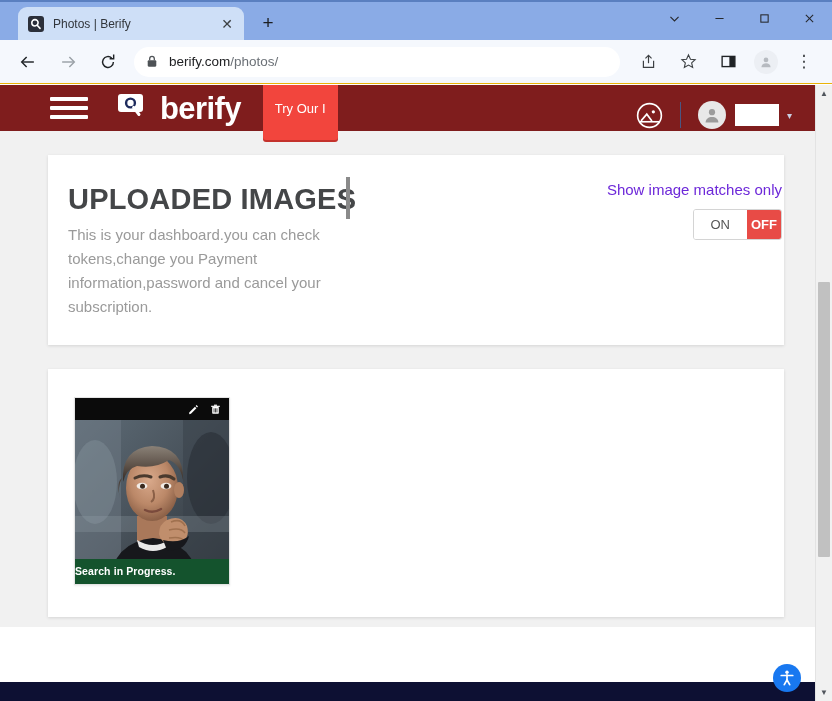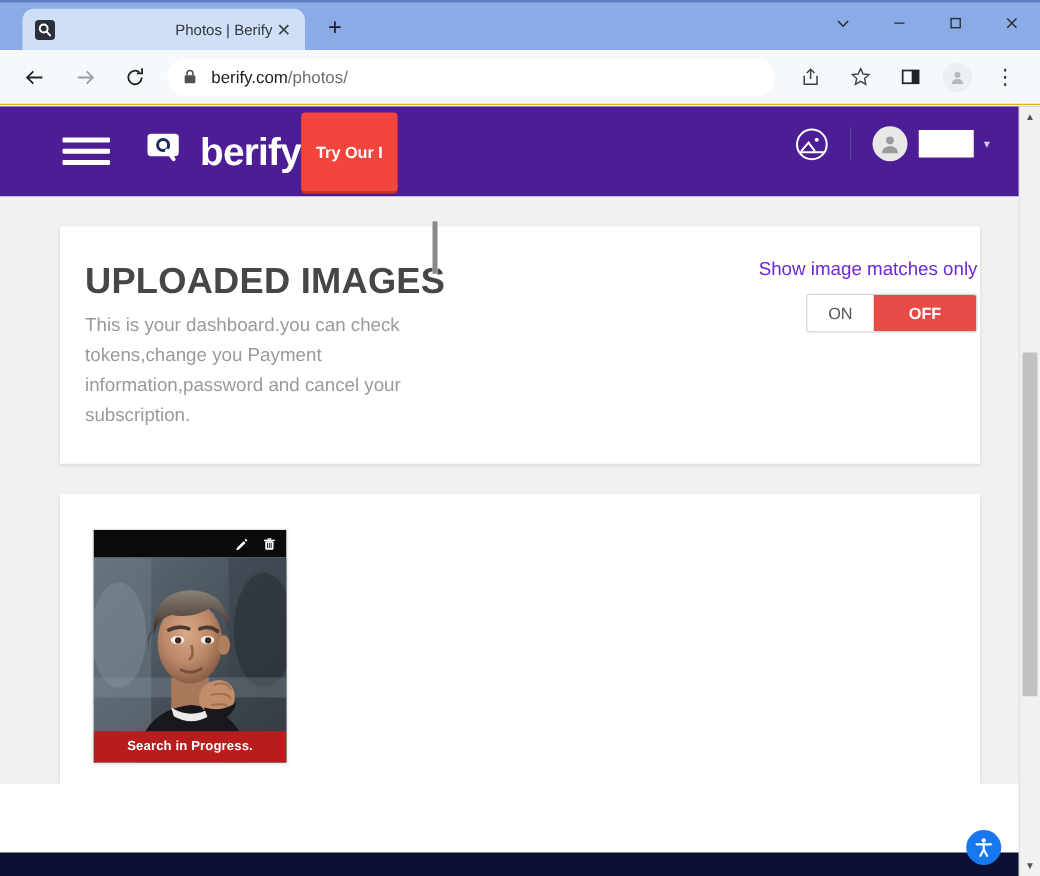--- a/index.html
+++ b/index.html
@@ -26,21 +26,21 @@
     position: relative;
   }
   .tab-favicon {
     width: 16px; height: 16px; border-radius: 3px;
     background: #2b2f3a; flex: 0 0 16px;
     display:flex; align-items:center; justify-content:center;
     margin-right: 9px;
   }
   .tab-title {
     font-size: 12px; color: #32363c; flex: 1;
-    white-space: nowrap; overflow: hidden; text-overflow: ellipsis; text-align: right;
+    white-space: nowrap; overflow: hidden; text-overflow: ellipsis;
   }
   .tab-close {
     width: 18px; height: 18px; flex:0 0 18px;
     display:flex; align-items:center; justify-content:center;
     font-size: 14px; color:#3c4043; line-height:1;
   }
   .newtab {
     width: 28px; height: 28px; margin-left: 10px; margin-bottom: 3px;
     display:flex; align-items:center; justify-content:center;
     font-size: 19px; color:#1c1e21; font-weight: 400;
@@ -84,34 +84,34 @@
 
   
   .viewport {
     position: absolute; left: 0; top: 85px;
     width: 832px; height: 616px; overflow: hidden;
     background: #f1f1f1;
   }
 
   
   .site-header {
-    height: 72px; background: #4c1d95; position: relative;
+    height: 46px; background: #7f1d1d; position: relative;
     display: flex; align-items: center;
     border-bottom: 1px solid #2b3straight;
   }
   .site-header-inner { display:flex; align-items:center; width: 100%; padding-left: 50px;}
   .hamburger { width: 38px; display:flex; flex-direction:column; gap:5px; cursor:pointer;}
   .hamburger span { display:block; height:4px; background:#fff; border-radius:1px; }
   .brand { display:flex; align-items:center; margin-left: 29px; }
   .brand-mark { margin-right: 9px; }
   .brand-text { color:#fff; font-size: 31px; font-weight: 700; letter-spacing:-0.6px; line-height:1; }
 
   .try-btn {
-    background:#f2453d; color:#fff;
-    font-size: 13px; font-weight: 700; padding: 24px 12px;
+    margin-left: 22px; background:#f2453d; color:#fff;
+    font-size: 13px; font-weight: 400; padding: 24px 12px;
     border-radius: 3px; white-space: nowrap;
     box-shadow: 0 2px 0 #c4322c;
   }
 
   
   .search-group {
     position:absolute; left: 346px; top: 92px;
     display: flex; align-items: stretch;
     border: 2px solid #8a8a8a; background: #fff;
     height: 42px; z-index: 12;
@@ -159,21 +159,21 @@
   .toggle-label { font-size: 15px; color:#6d28d9; margin-bottom: 11px; }
   .toggle {
     display:inline-flex; border:1px solid #d4d4d4; border-radius:3px;
     overflow:hidden; background:#fff;
   }
   .toggle-on {
     padding: 7px 17px; font-size: 13px; color:#555; background:#fff;
     font-weight: 400;
   }
   .toggle-off {
-    padding: 7px 28px; font-size: 13px; color:#fff; background:#e84b46;
+    padding: 7px 4px; font-size: 13px; color:#fff; background:#e84b46;
     font-weight: 700;
   }
 
   .card-gallery { padding: 28px 26px; min-height: 248px; }
 
   .photo-card {
     width: 156px; border: 1px solid #e4e4e4; background:#fff;
     box-shadow: 0 1px 2px rgba(0,0,0,0.08);
   }
   .photo-tools {
@@ -181,22 +181,22 @@
     display:flex; align-items:center; justify-content:flex-end;
     padding-right: 7px; gap: 9px;
   }
   .tool-icon { width:13px; height:13px; display:flex; align-items:center; justify-content:center; color:#fff; }
   .photo-thumb {
     position: relative; height: 164px; overflow:hidden;
     background: #2f3338;
   }
   .photo-status {
     position:absolute; left:0; right:0; bottom:0;
-    background:#b91c1c; color:#fff; font-size: 10.5px; font-weight: 700;
-    text-align:center; padding: 6px 0 7px 0; letter-spacing: 0.1px;
+    background:#14532d; color:#fff; font-size: 10.5px; font-weight: 700;
+    text-align:left; padding: 6px 0 7px 0; letter-spacing: 0.1px;
   }
   .match-row {
     display:flex; align-items:center; padding: 6px 0 6px 9px;
     font-size: 9.6px; color:#9b9b9b; font-weight: 700; letter-spacing: 0.25px;
   }
   .match-row.first { border-top: 1px solid #ececec; }
   .match-icon { margin-right: 7px; display:flex; }
 
   
   .a11y {

